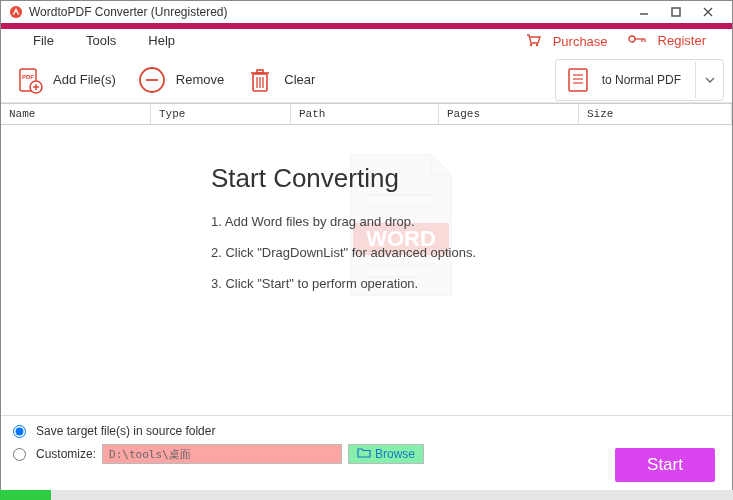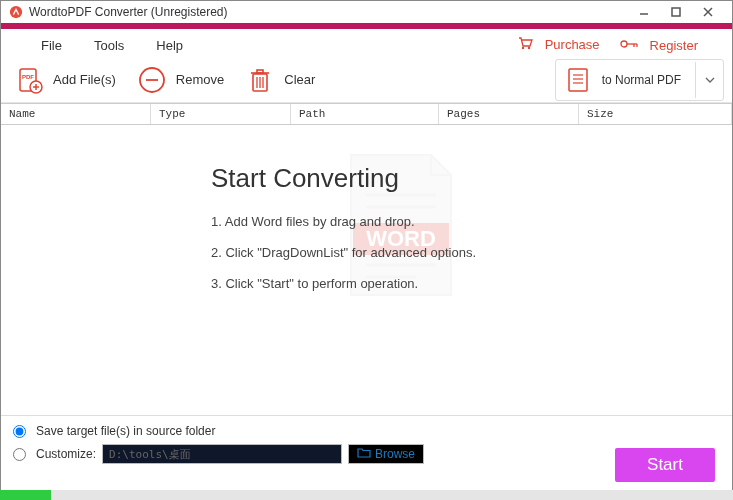--- a/index.html
+++ b/index.html
@@ -1,21 +1,21 @@
 <!DOCTYPE html>
 <html><head>
 <meta charset="utf-8">
 <style>
 * { box-sizing: border-box; margin: 0; padding: 0; }
 body { font-family: Arial, sans-serif; font-size: 12px; color: #333; background: #fff; width: 733px; height: 500px; border: 1px solid #888; overflow: hidden; }
 .titlebar { height: 28px; background: #fff; display: flex; align-items: center; padding: 0 8px; border-bottom: 6px solid #be185d; }
 .titlebar .app-icon { width: 14px; height: 14px; margin-right: 6px; }
 .titlebar .title { flex: 1; font-size: 12px; }
 .titlebar .win-btn { width: 32px; height: 20px; display: flex; align-items: center; justify-content: center; color: #555; cursor: pointer; }
-.menubar { height: 28px; display: flex; align-items: flex-end; padding: 0 24px; }
+.menubar { height: 28px; display: flex; align-items: flex-start; padding: 0 16px; }
 .menubar .menu-item { padding: 4px 16px; cursor: pointer; font-size: 13px; }
 .menubar .spacer { flex: 1; }
 .menubar .right-link { display: flex; align-items: center; gap: 12px; padding: 4px 10px; cursor: pointer; font-size: 13px; }
 .purchase { color: #d43; }
 .register { color: #d43; }
 .toolbar { height: 46px; display: flex; align-items: center; padding: 0 8px; border-bottom: 1px solid #e5e5e5; gap: 4px; }
 .tool-btn { display: flex; align-items: center; gap: 8px; padding: 4px 12px 4px 4px; cursor: pointer; font-size: 13px; border-radius: 3px; }
 .tool-icon { width: 32px; height: 32px; display: flex; align-items: center; justify-content: center; }
 .toolbar .spacer { flex: 1; }
 .output-group { display: flex; align-items: center; border: 1px solid #ddd; border-radius: 3px; }
@@ -25,22 +25,22 @@
 .table-header .th { padding: 8px 8px; border-right: 1px solid #ddd; display: flex; align-items: center; font-family: "Courier New", monospace; }
 .col-name { width: 150px; } .col-type { width: 140px; } .col-path { width: 148px; } .col-pages { width: 140px; } .col-size { flex: 1; }
 .content { height: 290px; position: relative; background: #fff; }
 .center-msg { position: absolute; left: 210px; top: 38px; width: 380px; }
 .center-msg h2 { font-size: 26px; font-weight: 500; color: #333; margin-bottom: 20px; }
 .center-msg p { font-size: 13px; color: #444; margin-bottom: 16px; }
 .bg-word { position: absolute; left: 330px; top: 20px; width: 140px; height: 160px; opacity: 0.25; }
 .bottom-panel { border-top: 1px solid #ddd; padding: 8px 12px 4px; }
 .radio-row { display: flex; align-items: center; gap: 6px; margin-bottom: 6px; font-size: 12px; }
 .radio-row input[type=radio] { margin-right: 4px; }
-.path-input { width: 240px; height: 20px; border: 1px solid #bbb; background: #0f172a; padding: 2px 6px; font-size: 11px; color: #666; font-family: "MS Gothic", monospace; }
-.browse-btn { display: flex; align-items: center; gap: 4px; border: 1px solid #bbb; padding: 2px 8px; background: #000000; cursor: pointer; font-size: 12px; color: #1a7abf; }
+.path-input { width: 240px; height: 20px; border: 1px solid #bbb; background: #fca5a5; padding: 2px 6px; font-size: 11px; color: #666; font-family: "MS Gothic", monospace; }
+.browse-btn { display: flex; align-items: center; gap: 4px; border: 1px solid #bbb; padding: 2px 8px; background: #86efac; cursor: pointer; font-size: 12px; color: #1a7abf; }
 .start-btn { position: absolute; right: 18px; bottom: 18px; width: 100px; height: 34px; background: #d946ef; color: #fff; border: none; font-size: 17px; border-radius: 2px; cursor: pointer; }
 .progress { height: 10px; background: #e5e5e5; position: absolute; bottom: 0; left: 0; right: 0; }
 .progress-fill { height: 100%; background: #2ecc40; width: 7%; }
 </style>
 </head>
 <body>
 
 <div class="titlebar">
   <span class="app-icon">
     <svg viewBox="0 0 16 16">

